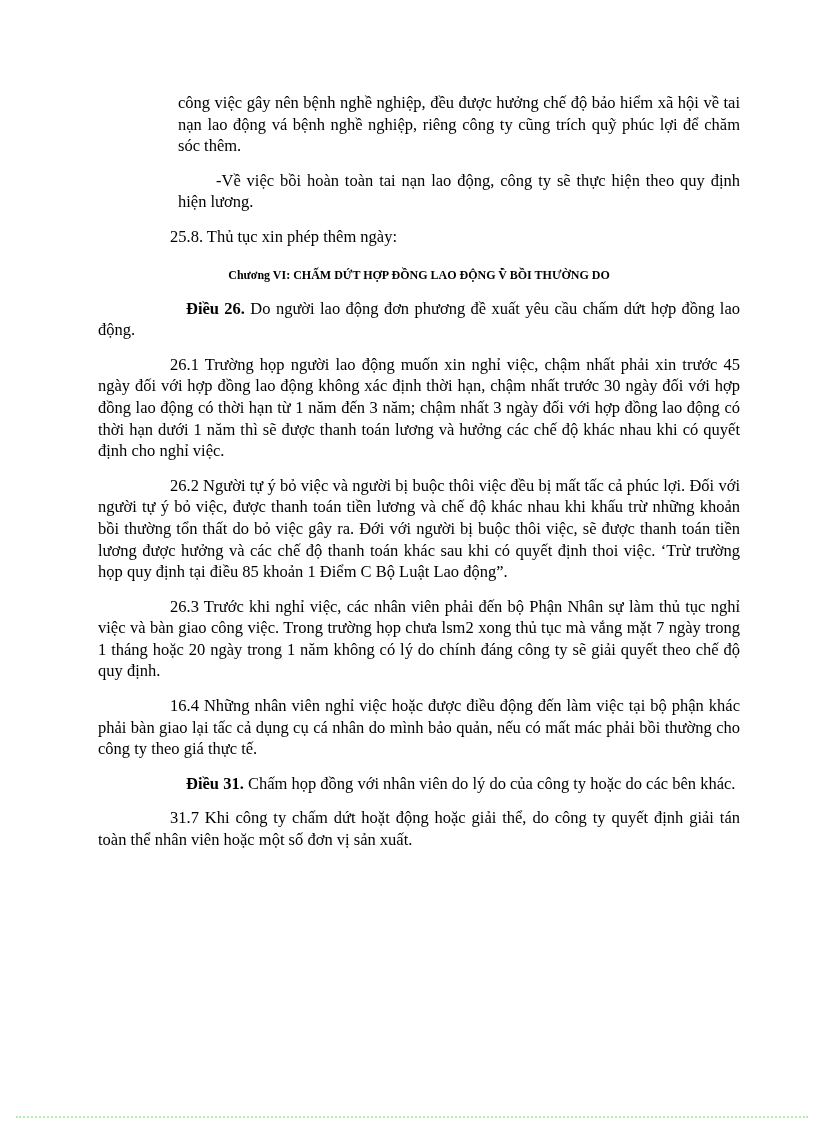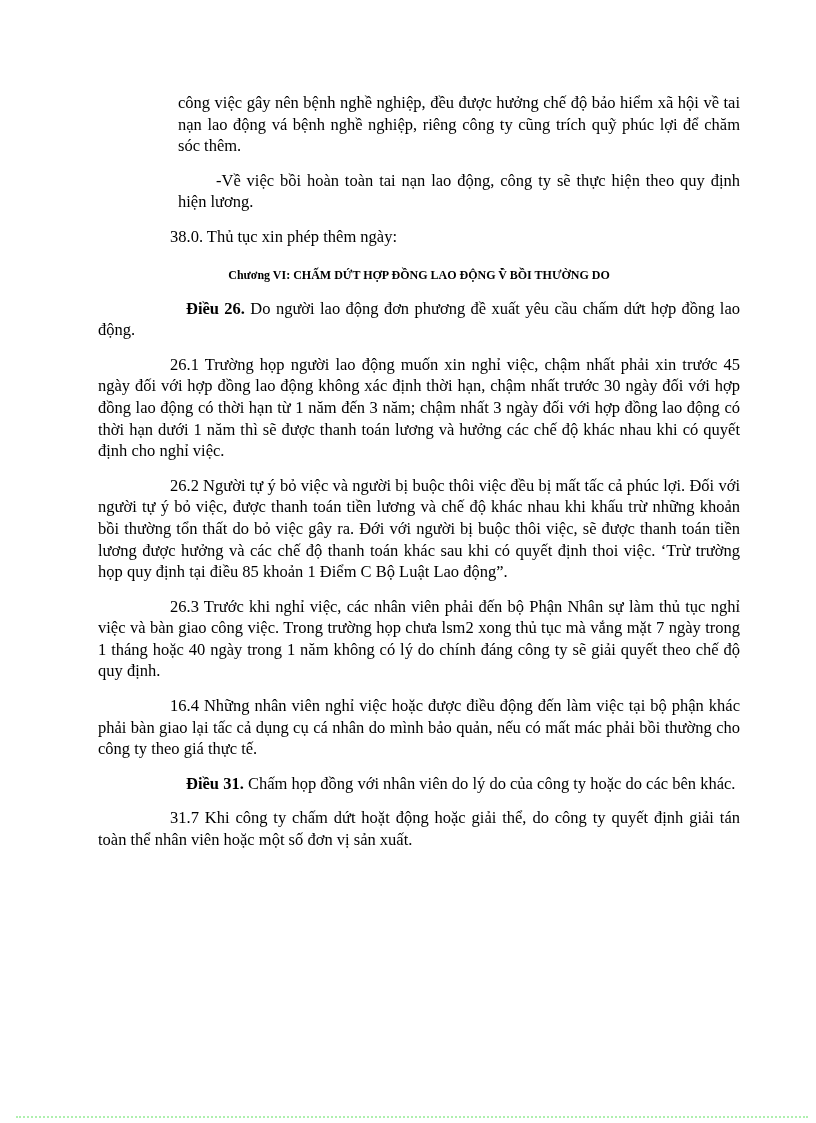--- a/index.html
+++ b/index.html
@@ -63,36 +63,36 @@
 </head>
 <body>
 
 <div class="page">
   <div class="content">
 
     <p class="blk">công việc gây nên bệnh nghề nghiệp, đều được hưởng chế độ bảo hiểm xã hội về tai nạn lao động vá bệnh nghề nghiệp, riêng công ty cũng trích quỹ phúc lợi để chăm sóc thêm.</p>
 
     <p class="blk-indent">-Về việc bồi hoàn toàn tai nạn lao động, công ty sẽ thực hiện theo quy định hiện lương.</p>
 
-    <p class="para">38.0. Thủ tục xin phép thêm ngày:</p>
+    <p class="para">25.8. Thủ tục xin phép thêm ngày:</p>
 
 
     <p class="chapter">
       <span>Chương VI: CHẤM DỨT HỢP ĐỒNG LAO ĐỘNG V̂̀ BỒI THƯỜNG DO</span><br>
     </p>
 
     <p class="para">
       <span class="lead-bold">Điều 26.</span><span> Do người lao động đơn phương đề xuất yêu cầu chấm dứt hợp đồng lao động.</span>
     </p>
 
     <p class="para">26.1 Trường họp người lao động muốn xin nghỉ việc, chậm nhất phải xin trước 45 ngày đối với hợp đồng lao động không xác định thời hạn, chậm nhất trước 30 ngày đối với hợp đồng lao động có thời hạn từ 1 năm đến 3 năm; chậm nhất 3 ngày đối với hợp đồng lao động có thời hạn dưới 1 năm thì sẽ được thanh toán lương và hưởng các chế độ khác nhau khi có quyết định cho nghỉ việc.</p>
 
     <p class="para">26.2 Người tự ý bỏ việc và người bị buộc thôi việc đều bị mất tấc cả phúc lợi. Đối với người tự ý bỏ việc, được thanh toán tiền lương và chế độ khác nhau khi khấu trừ những khoản bồi thường tổn thất do bỏ việc gây ra. Đới với người bị buộc thôi việc, sẽ được thanh toán tiền lương được hưởng và các chế độ thanh toán khác sau khi có quyết định thoi việc. ‘Trừ trường họp quy định tại điều 85 khoản 1 Điểm C Bộ Luật Lao động”.</p>
 
-    <p class="para">26.3 Trước khi nghỉ việc, các nhân viên phải đến bộ Phận Nhân sự làm thủ tục nghỉ việc và bàn giao công việc. Trong trường họp chưa lsm2 xong thủ tục mà vắng mặt 7 ngày trong 1 tháng hoặc 40 ngày trong 1 năm không có lý do chính đáng công ty sẽ giải quyết theo chế độ quy định.</p>
+    <p class="para">26.3 Trước khi nghỉ việc, các nhân viên phải đến bộ Phận Nhân sự làm thủ tục nghỉ việc và bàn giao công việc. Trong trường họp chưa lsm2 xong thủ tục mà vắng mặt 7 ngày trong 1 tháng hoặc 20 ngày trong 1 năm không có lý do chính đáng công ty sẽ giải quyết theo chế độ quy định.</p>
 
     <p class="para">16.4 Những nhân viên nghỉ việc hoặc được điều động đến làm việc tại bộ phận khác phải bàn giao lại tấc cả dụng cụ cá nhân do mình bảo quản, nếu có mất mác phải bồi thường cho công ty theo giá thực tế.</p>
 
     <p class="para">
       <span class="lead-bold">Điều 31.</span><span> Chấm họp đồng với nhân viên do lý do của công ty hoặc do các bên khác.</span>
     </p>
 
     <p class="para">31.7 Khi công ty chấm dứt hoặt động hoặc giải thể, do công ty quyết định giải tán toàn thể nhân viên hoặc một số đơn vị sản xuất.</p>
 
   </div>

